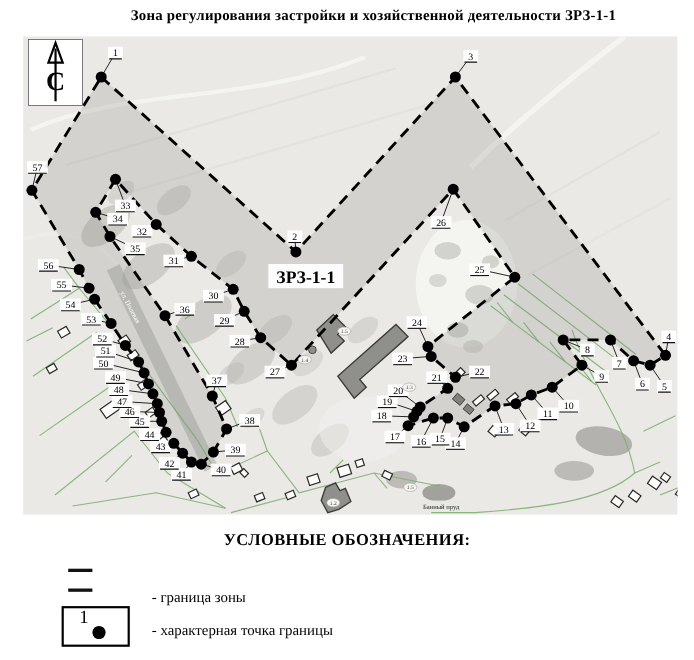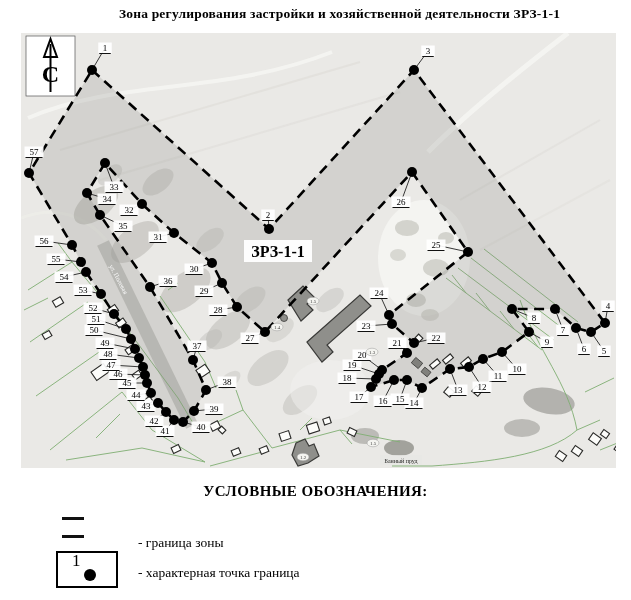--- a/index.html
+++ b/index.html
@@ -436,14 +436,14 @@
 
   <div class="legend-title">УСЛОВНЫЕ ОБОЗНАЧЕНИЯ:</div>
 
   <div class="legend-dash"><span></span><span></span></div>
   <div class="legend-row1-text">- граница зоны</div>
 
   <div class="legend-box">
     <span class="num">1</span>
     <span class="dot"></span>
   </div>
-  <div class="legend-row2-text">- характерная точка граница</div>
+  <div class="legend-row2-text">- характерная точка границы</div>
 </div>
 
 </body></html>

